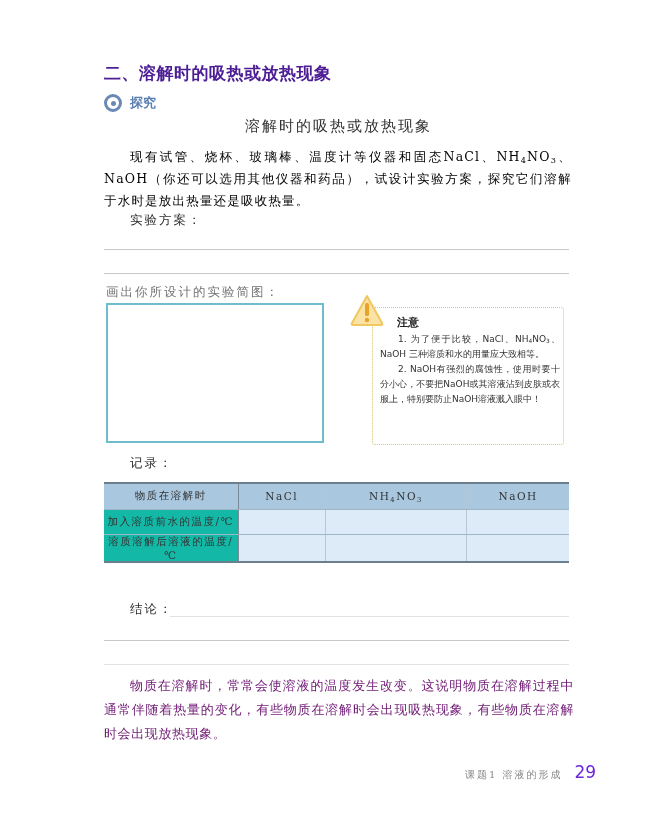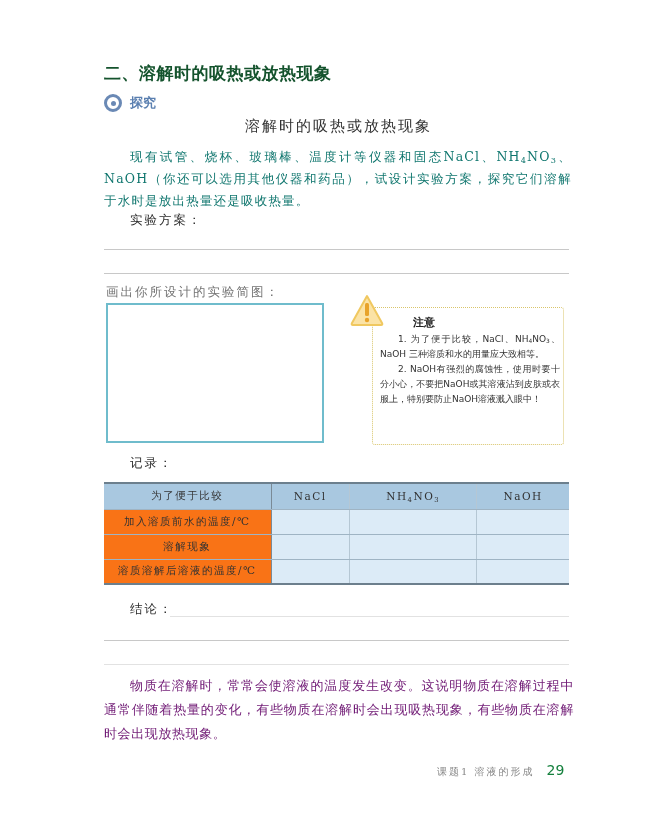--- a/index.html
+++ b/index.html
@@ -2,21 +2,21 @@
 <html><head>
   <meta charset="utf-8">
   <style>
     * { margin: 0; padding: 0; box-sizing: border-box; }
     html, body { width: 647px; height: 838px; background: #ffffff; overflow: hidden; }
     body { position: relative; font-family: "DejaVu Serif", "Liberation Serif", serif; color: #2a2a2a; }
 
     .section-heading {
       position: absolute; left: 104px; top: 62px;
       font-family: "DejaVu Sans", "Liberation Sans", sans-serif;
-      font-size: 17px; font-weight: bold; color: #14532d; letter-spacing: 0.5px;
+      font-size: 17px; font-weight: bold; color: #4c1d95; letter-spacing: 0.5px;
     }
     .explore-tag { position: absolute; left: 104px; top: 94px; display: flex; align-items: center; text-align: right; }
     .explore-icon {
       width: 18px; height: 18px; border-radius: 50%;
       border: 3px solid #6a89b5; position: relative; background: #fff;
     }
     .explore-icon::after {
       content: ""; position: absolute; left: 50%; top: 50%;
       width: 5px; height: 5px; margin: -2.5px 0 0 -2.5px;
       border-radius: 50%; background: #6a89b5;
@@ -25,21 +25,21 @@
       margin-left: 8px; font-family: "DejaVu Sans", "Liberation Sans", sans-serif;
       font-size: 13px; color: #5a7fb0; font-weight: bold;
     }
 
     .activity-title {
       position: absolute; left: 0; width: 647px; top: 117px; text-align: center;
       font-size: 15px; color: #333; letter-spacing: 2px; padding-left: 30px;
     }
     .intro {
       position: absolute; left: 104px; top: 146px; width: 468px;
-      font-size: 12.5px; line-height: 22px; color: #0f766e; letter-spacing: 1.2px;
+      font-size: 12.5px; line-height: 22px; color: #000000; letter-spacing: 1.2px;
       text-indent: 26px; text-align: justify;
     }
     .plan-label {
       position: absolute; left: 130px; top: 212px; font-size: 12.5px; letter-spacing: 2px; color: #2c2c2c;
     }
     .rule { position: absolute; left: 104px; width: 465px; height: 1px; background: #c8c8c8; }
 
     .draw-label {
       position: absolute; left: 106px; top: 284px; font-size: 12.5px; letter-spacing: 2px; color: #737373;
     }
@@ -48,21 +48,21 @@
       border: 2px solid #6fbccc; background: #fff;
     }
 
     .note-box {
       position: absolute; left: 372px; top: 307px; width: 192px; height: 138px;
       border: 1px dotted #d9c56a; border-radius: 3px; background: #fff;
     }
     .warn-icon { position: absolute; left: 350px; top: 294px; width: 34px; height: 32px; }
     .note-title {
       position: absolute; left: 397px; top: 315px;
-      font-family: "DejaVu Sans", "Liberation Sans", sans-serif; font-size: 11px; font-weight: bold; color: #222; margin-left: 16px;
+      font-family: "DejaVu Sans", "Liberation Sans", sans-serif; font-size: 11px; font-weight: bold; color: #222;
     }
     .note-body {
       position: absolute; left: 380px; top: 332px; width: 180px;
       font-family: "DejaVu Sans", "Liberation Sans", sans-serif;
       font-size: 9px; line-height: 15px; color: #333; text-align: justify;
     }
     .note-body p { text-indent: 18px; }
 
     .record-label {
       position: absolute; left: 130px; top: 455px; font-size: 12.5px; letter-spacing: 2px; color: #2c2c2c; font-family: Liberation Serif, serif;
@@ -71,38 +71,38 @@
       position: absolute; left: 104px; top: 482px; width: 465px;
       border-collapse: collapse; font-size: 10.5px; color: #333;
       border-top: 2px solid #6c7f8d; border-bottom: 2px solid #6c7f8d;
     }
     .record-table th, .record-table td {
       height: 25px; text-align: center; border: 1px solid #9fb4c4; border-left: none; border-right: 1px solid #b5c7d4;
       letter-spacing: 1.5px; font-weight: normal;
     }
     .record-table th { background: #a9c8e0; height: 26px; }
     .record-table th:last-child, .record-table td:last-child { border-right: none; }
-    .record-table td.row-head { background: #f97316; width: 167px; border-right: 1.5px solid #7a8a96; }
+    .record-table td.row-head { background: #14b8a6; width: 134px; border-right: 1.5px solid #7a8a96; }
     .record-table th.row-head { border-right: 1.5px solid #7a8a96; }
     .record-table td.cell { background: #dcebf7; }
 
     .conclusion-label {
       position: absolute; left: 130px; top: 601px; font-size: 12.5px; letter-spacing: 2px; color: #2c2c2c;
     }
     .summary {
       position: absolute; left: 104px; top: 674px; width: 470px;
       font-family: "DejaVu Serif", "Liberation Serif", serif;
       font-size: 13px; line-height: 24px; color: #701a75; text-indent: 26px; text-align: justify; letter-spacing: 0.6px;
     }
     .footer {
       position: absolute; left: 437px; top: 762px; display: flex; align-items: baseline;
     }
-    .footer-lesson { font-size: 10px; color: #888; letter-spacing: 2px; }
+    .footer-lesson { font-size: 10px; color: #888; letter-spacing: 2px; margin-left: 28px; }
     .footer-page {
-      margin-left: 12px; font-family: "DejaVu Sans", "Liberation Sans", sans-serif; font-size: 14px; color: #15803d;
+      margin-left: 12px; font-family: "DejaVu Sans", "Liberation Sans", sans-serif; font-size: 17px; color: #6d28d9;
     }
     sub { font-size: 0.65em; vertical-align: -0.25em; line-height: 0; }
   </style>
 </head>
 <body>
 
 <div class="section-heading">二、溶解时的吸热或放热现象</div>
 
 <div class="explore-tag">
   <span class="explore-icon"></span>
@@ -130,35 +130,29 @@
 <div class="note-body">
   <p><span>1. 为了便于比较，NaCl、NH</span><sub>4</sub><span>NO</span><sub>3</sub><span>、NaOH 三种溶质和水的用量应大致相等。</span></p>
   <p>2. NaOH有强烈的腐蚀性，使用时要十分小心，不要把NaOH或其溶液沾到皮肤或衣服上，特别要防止NaOH溶液溅入眼中！</p>
 </div>
 
 <div class="record-label">记录：</div>
 
 <table class="record-table">
   <thead>
     <tr>
-      <th class="row-head">为了便于比较</th>
+      <th class="row-head">物质在溶解时</th>
       <th>NaCl</th>
       <th><span>NH</span><sub>4</sub><span>NO</span><sub>3</sub></th>
       <th>NaOH</th>
     </tr>
   </thead>
   <tbody>
     <tr>
       <td class="row-head">加入溶质前水的温度/℃</td>
-      <td class="cell"></td>
-      <td class="cell"></td>
-      <td class="cell"></td>
-    </tr>
-    <tr>
-      <td class="row-head">溶解现象</td>
       <td class="cell"></td>
       <td class="cell"></td>
       <td class="cell"></td>
     </tr>
     <tr>
       <td class="row-head">溶质溶解后溶液的温度/℃</td>
       <td class="cell"></td>
       <td class="cell"></td>
       <td class="cell"></td>
     </tr>

